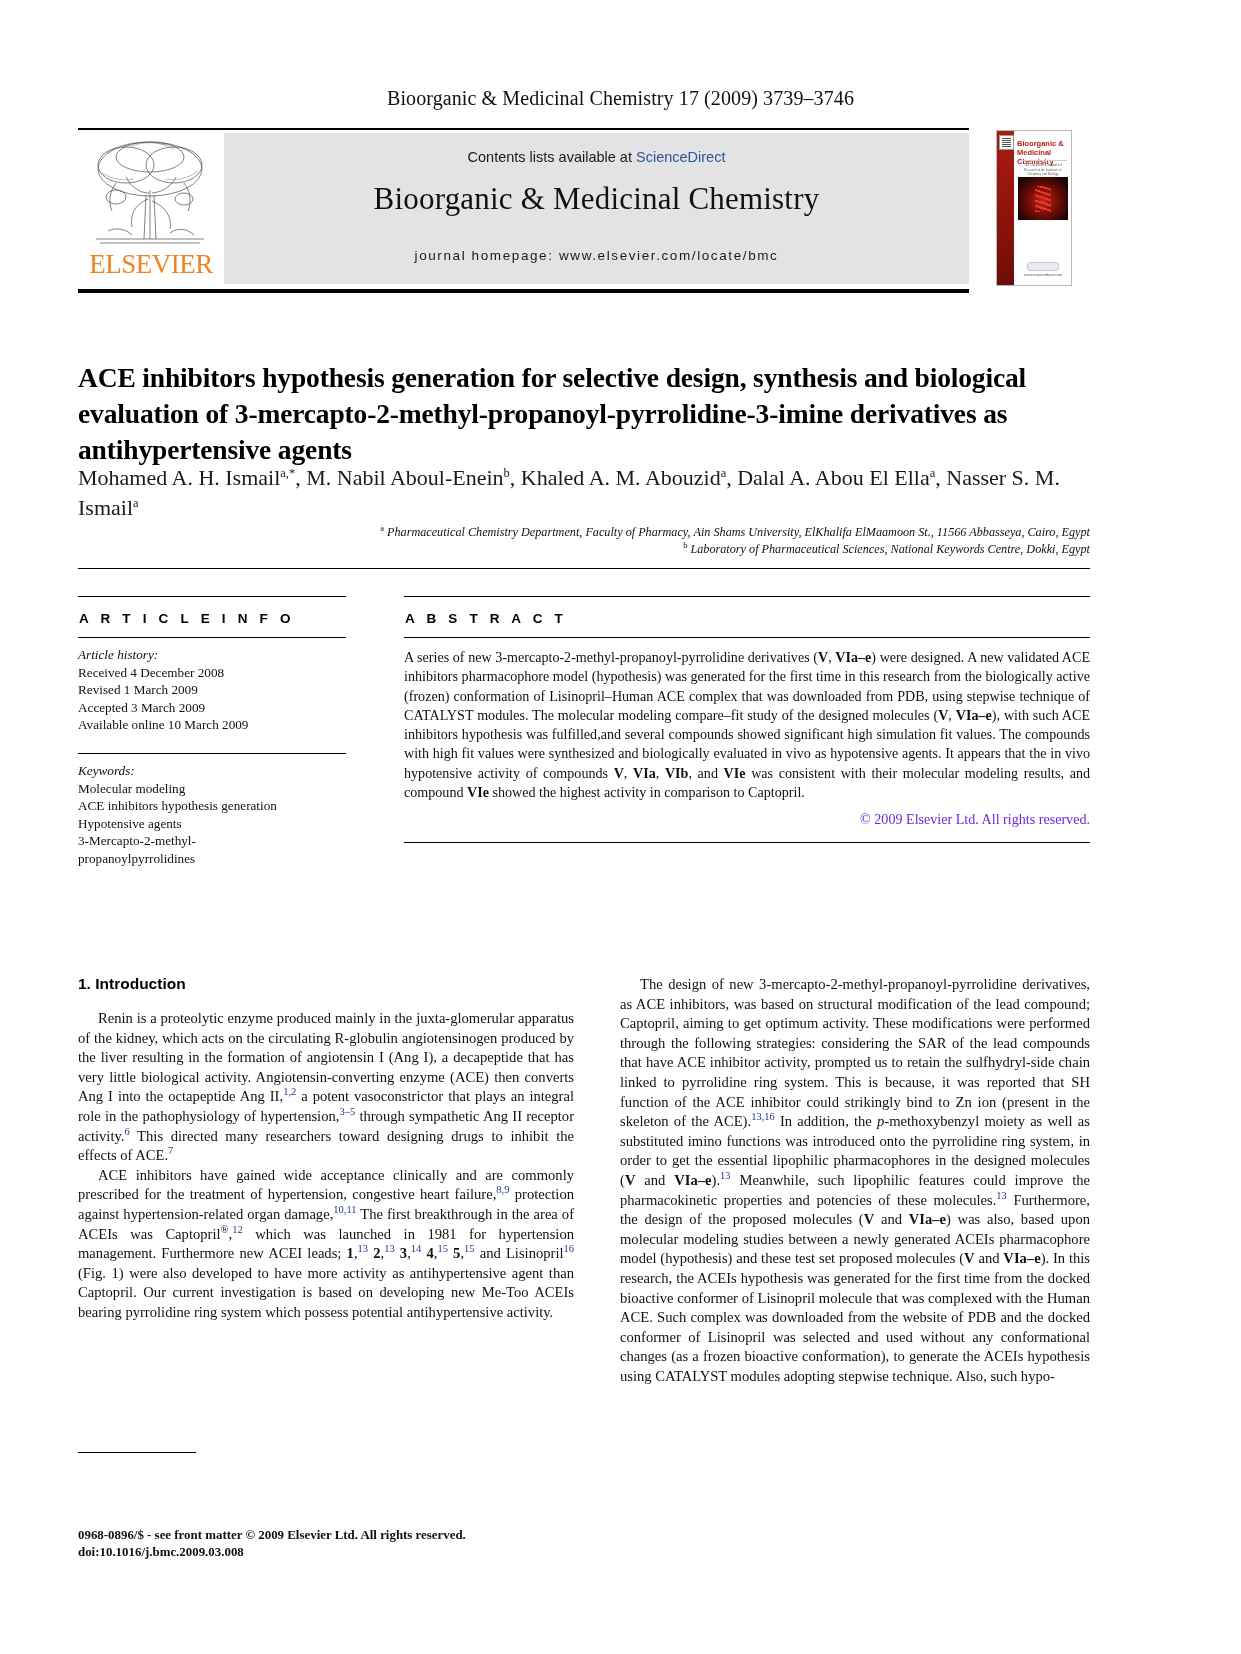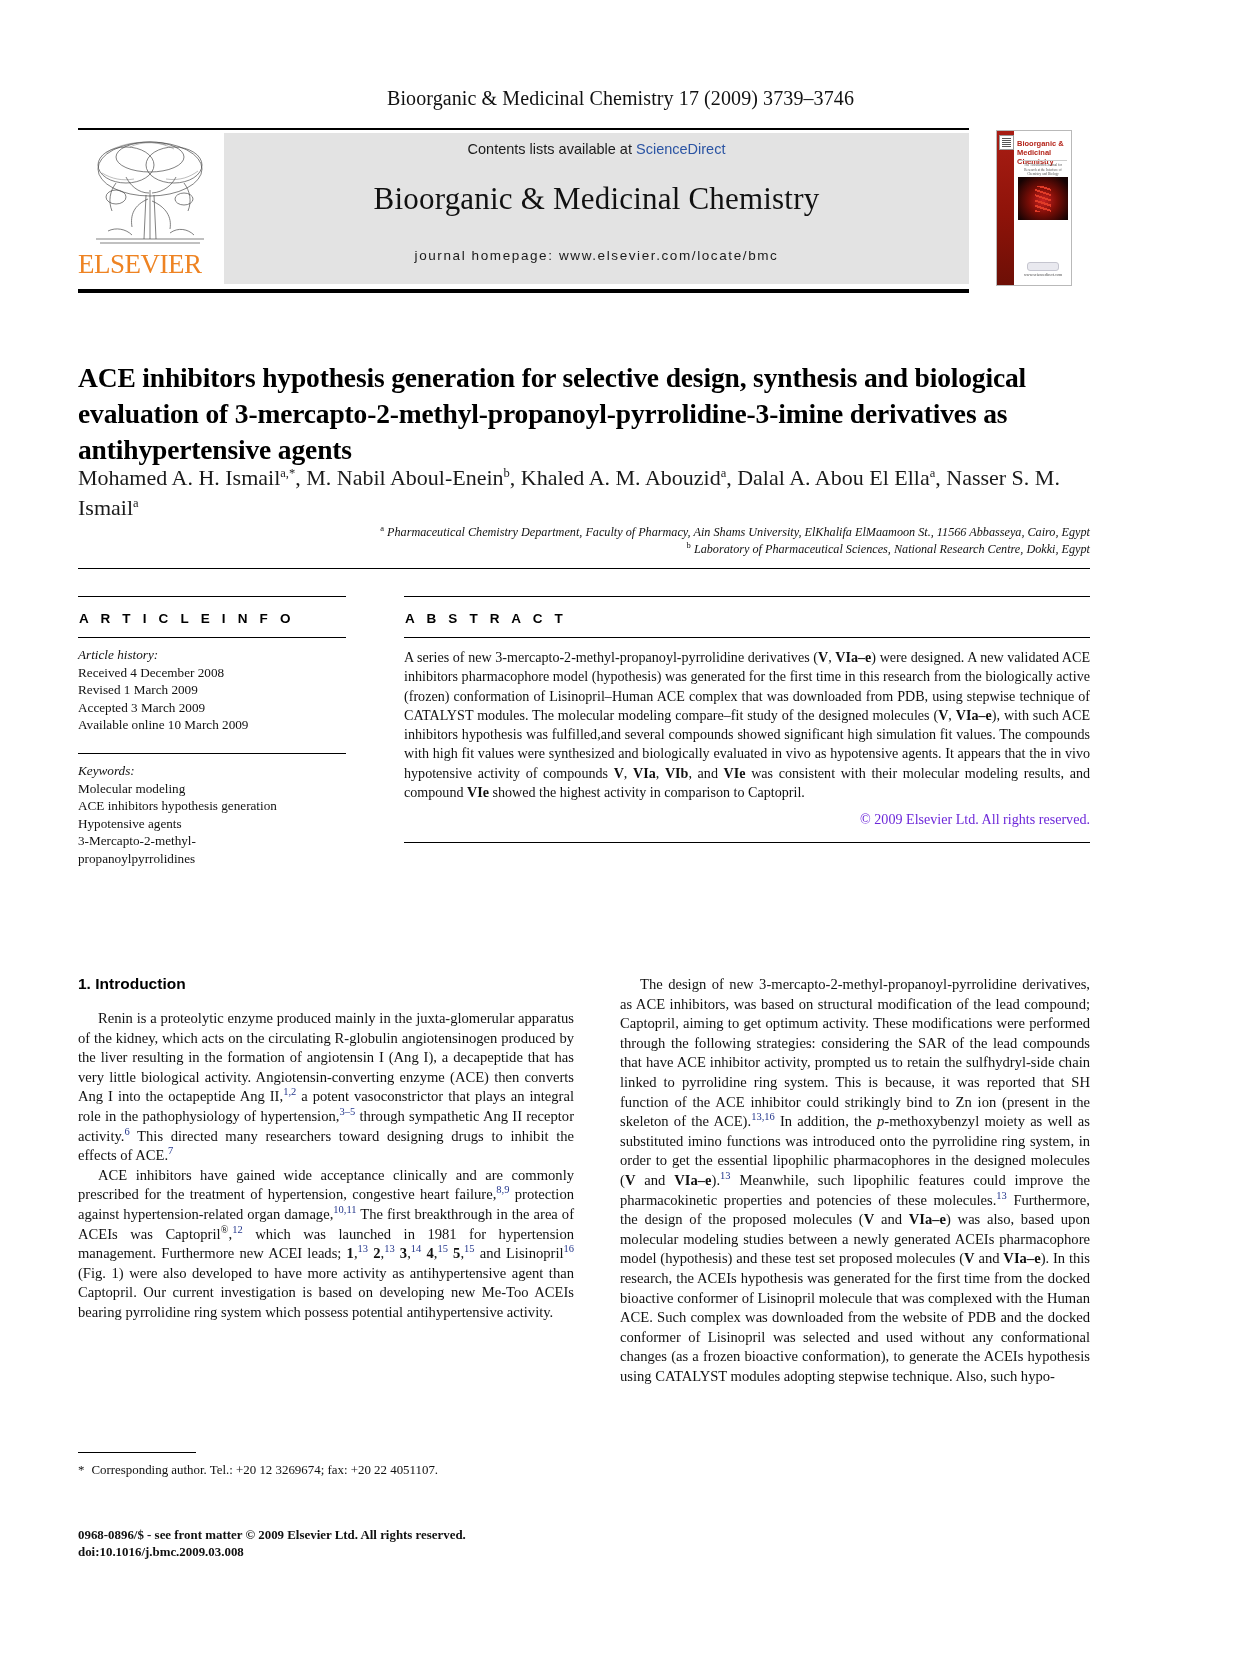--- a/index.html
+++ b/index.html
@@ -52,39 +52,39 @@
     left: 0; top: 0;
     width: 146px;
     height: 151px;
     background: #ffffff;
     overflow: hidden;
   }
   .elsevier-word {
     position: absolute;
     left: 0; bottom: 4px;
     width: 146px;
-    text-align: left;
+    text-align: center;
     font-family: "Liberation Serif", serif;
     font-size: 27px;
     letter-spacing: -0.5px;
     color: #ee8322;
     font-weight: 400;
   }
   .tree-svg { position: absolute; left: 8px; top: 2px; }
 
   .masthead-band {
     position: absolute;
     left: 146px; top: 0;
     width: 745px;
     height: 151px;
     background: #e3e3e3;
   }
   .contents-line {
     position: absolute;
-    left: 0; top: 8px;
+    left: 0; top: 16px;
     width: 745px;
     text-align: center;
     font-family: "Liberation Sans", sans-serif;
     font-size: 14.5px;
     color: #1a1a1a;
   }
   .sciencedirect-link {
     color: #2b54a3;
   }
   .journal-name {
@@ -416,21 +416,21 @@
   </div>
 
   <h1 class="article-title">ACE inhibitors hypothesis generation for selective design, synthesis and biological evaluation of 3-mercapto-2-methyl-propanoyl-pyrrolidine-3-imine derivatives as antihypertensive agents</h1>
 
   <div class="authors">
     <span>Mohamed A. H. Ismail</span><sup>a,*</sup><span>, M. Nabil Aboul-Enein</span><sup>b</sup><span>, Khaled A. M. Abouzid</span><sup>a</sup><span>, Dalal A. Abou El Ella</span><sup>a</sup><span>, Nasser S. M. Ismail</span><sup>a</sup>
   </div>
 
   <div class="affiliations">
     <div><sup>a</sup> <span>Pharmaceutical Chemistry Department, Faculty of Pharmacy, Ain Shams University, ElKhalifa ElMaamoon St., 11566 Abbasseya, Cairo, Egypt</span></div>
-    <div><sup>b</sup> <span>Laboratory of Pharmaceutical Sciences, National Research Centre, Dokki, Egypt</span></div>
+    <div><sup>b</sup> <span>Laboratory of Pharmaceutical Sciences, National Keywords Centre, Dokki, Egypt</span></div>
   </div>
 
   <div class="rule-under-authors"></div>
 
   <div class="info-col">
     <div class="colrule"></div>
     <div class="section-caps">A R T I C L E    I N F O</div>
     <div class="colrule"></div>
     <div class="info-block">
       <div class="ital">Article history:</div>
@@ -465,21 +465,20 @@
     <p class="para"><span>Renin is a proteolytic enzyme produced mainly in the juxta-glomerular apparatus of the kidney, which acts on the circulating R-globulin angiotensinogen produced by the liver resulting in the formation of angiotensin I (Ang I), a decapeptide that has very little biological activity. Angiotensin-converting enzyme (ACE) then converts Ang I into the octapeptide Ang II,</span><sup class="ref">1,2</sup><span> a potent vasoconstrictor that plays an integral role in the pathophysiology of hypertension,</span><sup class="ref">3–5</sup><span> through sympathetic Ang II receptor activity.</span><sup class="ref">6</sup><span> This directed many researchers toward designing drugs to inhibit the effects of ACE.</span><sup class="ref">7</sup></p>
     <p class="para"><span>ACE inhibitors have gained wide acceptance clinically and are commonly prescribed for the treatment of hypertension, congestive heart failure,</span><sup class="ref">8,9</sup><span> protection against hypertension-related organ damage,</span><sup class="ref">10,11</sup><span> The first breakthrough in the area of ACEIs was Captopril</span><sup>®</sup><span>,</span><sup class="ref">12</sup><span> which was launched in 1981 for hypertension management. Furthermore new ACEI leads; </span><b>1</b><span>,</span><sup class="ref">13</sup><span> </span><b>2</b><span>,</span><sup class="ref">13</sup><span> </span><b>3</b><span>,</span><sup class="ref">14</sup><span> </span><b>4</b><span>,</span><sup class="ref">15</sup><span> </span><b>5</b><span>,</span><sup class="ref">15</sup><span> and Lisinopril</span><sup class="ref">16</sup><span> (Fig. 1) were also developed to have more activity as antihypertensive agent than Captopril. Our current investigation is based on developing new Me-Too ACEIs bearing pyrrolidine ring system which possess potential antihypertensive activity.</span></p>
   </div>
 
   <div class="body-right">
     <p class="para"><span>The design of new 3-mercapto-2-methyl-propanoyl-pyrrolidine derivatives, as ACE inhibitors, was based on structural modification of the lead compound; Captopril, aiming to get optimum activity. These modifications were performed through the following strategies: considering the SAR of the lead compounds that have ACE inhibitor activity, prompted us to retain the sulfhydryl-side chain linked to pyrrolidine ring system. This is because, it was reported that SH function of the ACE inhibitor could strikingly bind to Zn ion (present in the skeleton of the ACE).</span><sup class="ref">13,16</sup><span> In addition, the </span><i>p</i><span>-methoxybenzyl moiety as well as substituted imino functions was introduced onto the pyrrolidine ring system, in order to get the essential lipophilic pharmacophores in the designed molecules (</span><b>V</b><span> and </span><b>VIa–e</b><span>).</span><sup class="ref">13</sup><span> Meanwhile, such lipophilic features could improve the pharmacokinetic properties and potencies of these molecules.</span><sup class="ref">13</sup><span> Furthermore, the design of the proposed molecules (</span><b>V</b><span> and </span><b>VIa–e</b><span>) was also, based upon molecular modeling studies between a newly generated ACEIs pharmacophore model (hypothesis) and these test set proposed molecules (</span><b>V</b><span> and </span><b>VIa–e</b><span>). In this research, the ACEIs hypothesis was generated for the first time from the docked bioactive conformer of Lisinopril molecule that was complexed with the Human ACE. Such complex was downloaded from the website of PDB and the docked conformer of Lisinopril was selected and used without any conformational changes (as a frozen bioactive conformation), to generate the ACEIs hypothesis using CATALYST modules adopting stepwise technique. Also, such hypo-</span></p>
   </div>
 
   <div class="footnote-rule"></div>
   <div class="footnote">
-    <div><span class="star">*</span><span>Corresponding author. Tel.: +20 12 3269674; fax: +20 22 4051107.</span></div>
   </div>
 
   <div class="issn-block">
     <div>0968-0896/$ - see front matter © 2009 Elsevier Ltd. All rights reserved.</div>
     <div>doi:10.1016/j.bmc.2009.03.008</div>
   </div>
 
 </div>
 
 </body></html>

